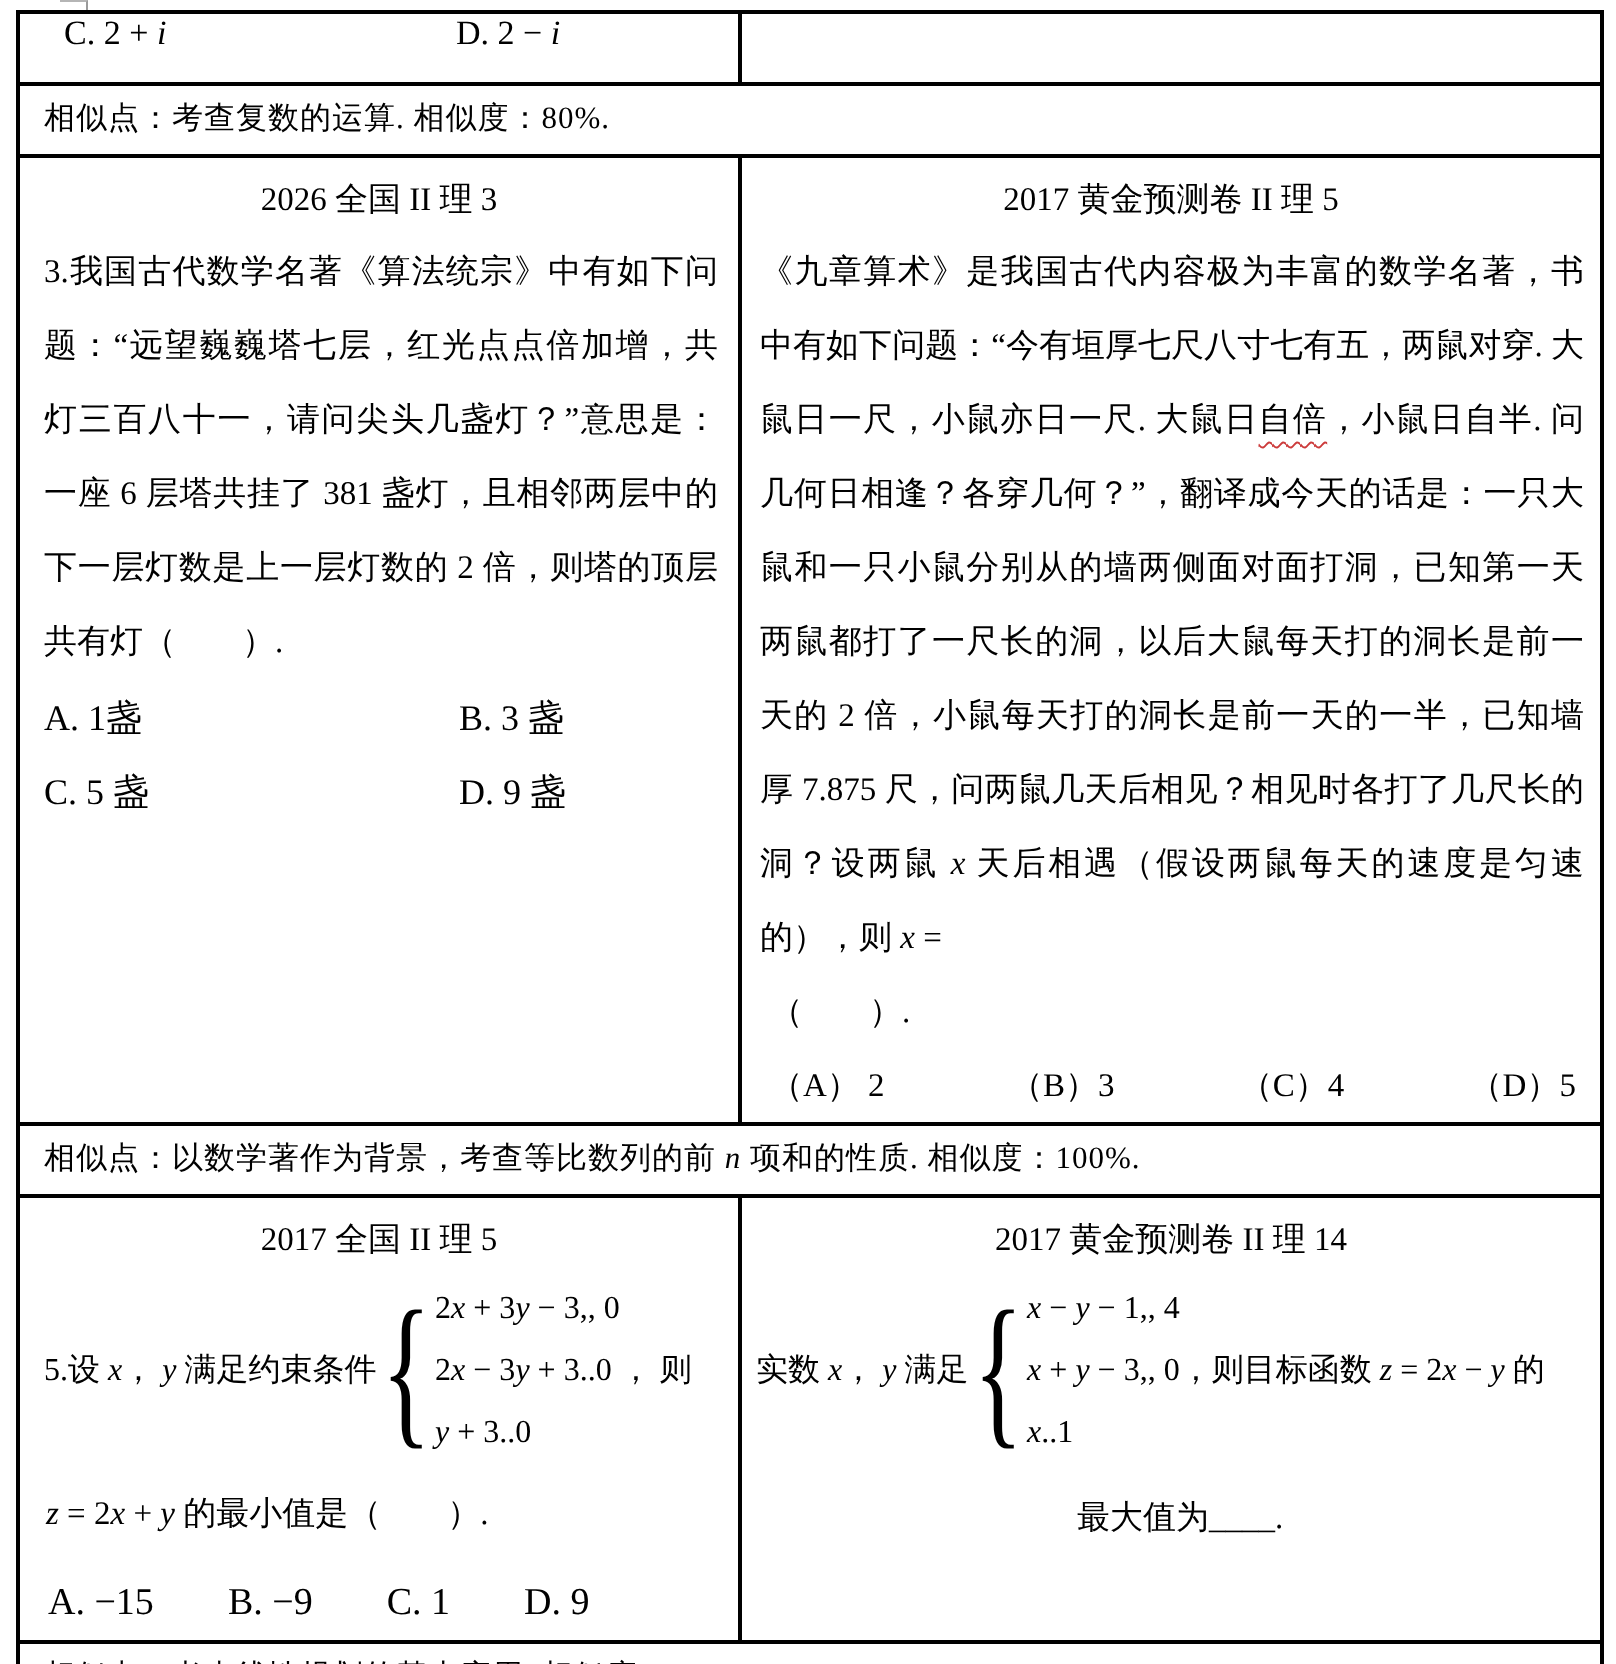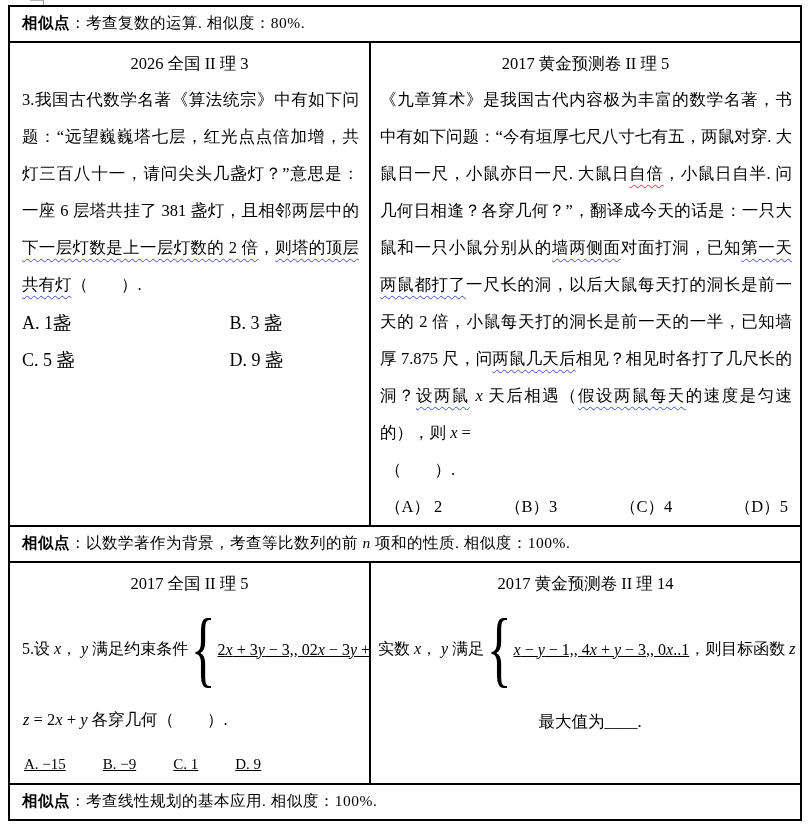--- a/index.html
+++ b/index.html
@@ -23,50 +23,59 @@
        text-align:justify;}
   .para-r{margin:2px 8px 0 9px;}
   .optgrid{margin:2px 0 0 12px;font-size:18px;line-height:37px;}
   .optgrid .first{display:inline-block;width:203px;}
   .q2opts{display:flex;justify-content:space-between;
        padding:0 12px 0 14px;font-size:16.5px;line-height:37px;}
   .blankline{margin:0 0 0 14px;font-size:16.5px;line-height:37px;}
   .mline{display:flex;align-items:center;margin:4px 0 0 12px;
        font-size:16px;white-space:nowrap;}
   .mline-r{margin-left:7px;}
-  .sys{display:flex;text-decoration:underline;}
+  .sys{display:flex;flex-direction:column;}
   .sline{line-height:31px;height:31px;font-size:16px;}
   .brace{font-size:84px;line-height:92px;display:inline-block;
        font-family:"Liberation Serif",serif;font-weight:300;
        transform:scaleX(0.62);margin:0 -6px 0 -5px;}
   .zline{margin:6px 0 0 13px;font-size:16.5px;line-height:37px;}
   .q3opts{display:flex;gap:37px;margin:8px 0 0 14px;
-       font-size:15px;line-height:37px;text-decoration:underline;}
+       font-size:19px;line-height:37px;}
   .lastline{margin:8px 0 0 9px;font-size:16.5px;line-height:37px;text-align:center;}
   .it{font-style:italic;font-family:"Liberation Serif",serif;}
-  .b{font-weight:bold;}
-  .wavy{text-decoration:underline;text-decoration-style:wavy;
+  .b{font-weight:normal;}
+  .wavy{text-decoration-style:wavy;
        text-decoration-color:#3a55c8;text-decoration-thickness:1px;
        text-underline-offset:5px;}
   .rwavy{text-decoration:underline;text-decoration-style:wavy;
        text-decoration-color:#cc3b3b;text-decoration-thickness:1px;
        text-underline-offset:5px;}
 </style>
 </head>
 <body>
 
 <div class="artifact"></div>
 
 <table class="cmp">
   <colgroup>
       <col style="width:361px">
       <col style="width:431px">
     </colgroup>
 
   <tbody>
+      <tr class="r-prev">
+    <td>
+      <div class="prevopts">
+        <span class="first"><span>C. 2 + </span><span class="it">i</span></span>
+        <span><span>D. 2 − </span><span class="it">i</span></span>
+      </div>
+    </td>
+    <td></td>
+  </tr>
 
   <tr class="r-sim">
     <td colspan="2">
       <div class="simcell"><span class="b">相似点</span><span>：考查复数的运算. 相似度：80%.</span></div>
     </td>
   </tr>
 
   <tr class="r-q1">
     <td>
       <div class="qhead">2026 全国 II 理 3</div>
@@ -107,21 +116,21 @@
       <div class="mline">
         <span><span>5.设 </span><span class="it">x</span><span>， </span><span class="it">y</span><span> 满足约束条件</span></span>
         <span class="brace">{</span>
         <span class="sys">
           <span class="sline"><span>2</span><span class="it">x</span><span> + 3</span><span class="it">y</span><span> − 3,, 0</span></span>
           <span class="sline"><span>2</span><span class="it">x</span><span> − 3</span><span class="it">y</span><span> + 3..0</span></span>
           <span class="sline"><span class="it">y</span><span> + 3..0</span></span>
         </span>
         <span><span>， 则</span></span>
       </div>
-      <div class="zline"><span class="it">z</span><span> = 2</span><span class="it">x</span><span> + </span><span class="it">y</span><span> 各穿几何（　　）.</span></div>
+      <div class="zline"><span class="it">z</span><span> = 2</span><span class="it">x</span><span> + </span><span class="it">y</span><span> 的最小值是（　　）.</span></div>
       <div class="q3opts">
         <span>A. −15</span>
         <span>B. −9</span>
         <span>C. 1</span>
         <span>D. 9</span>
       </div>
     </td>
     <td>
       <div class="qhead">2017 黄金预测卷 II 理 14</div>
       <div class="mline mline-r">

